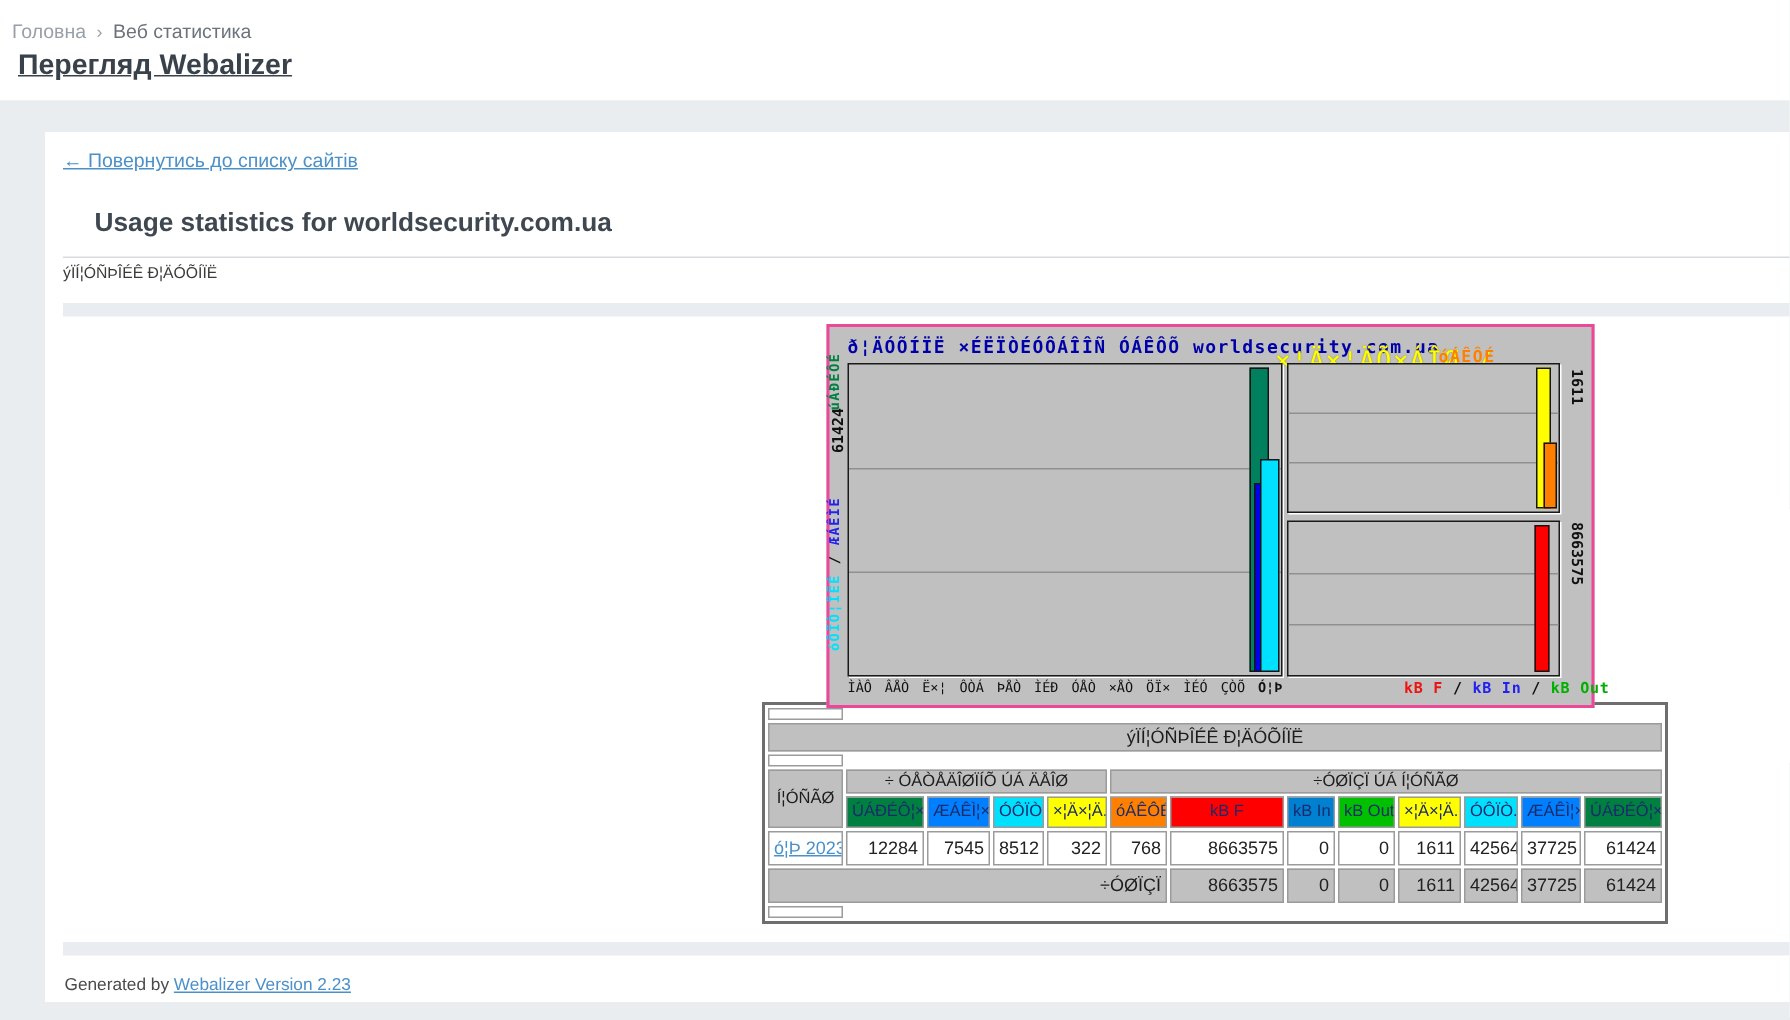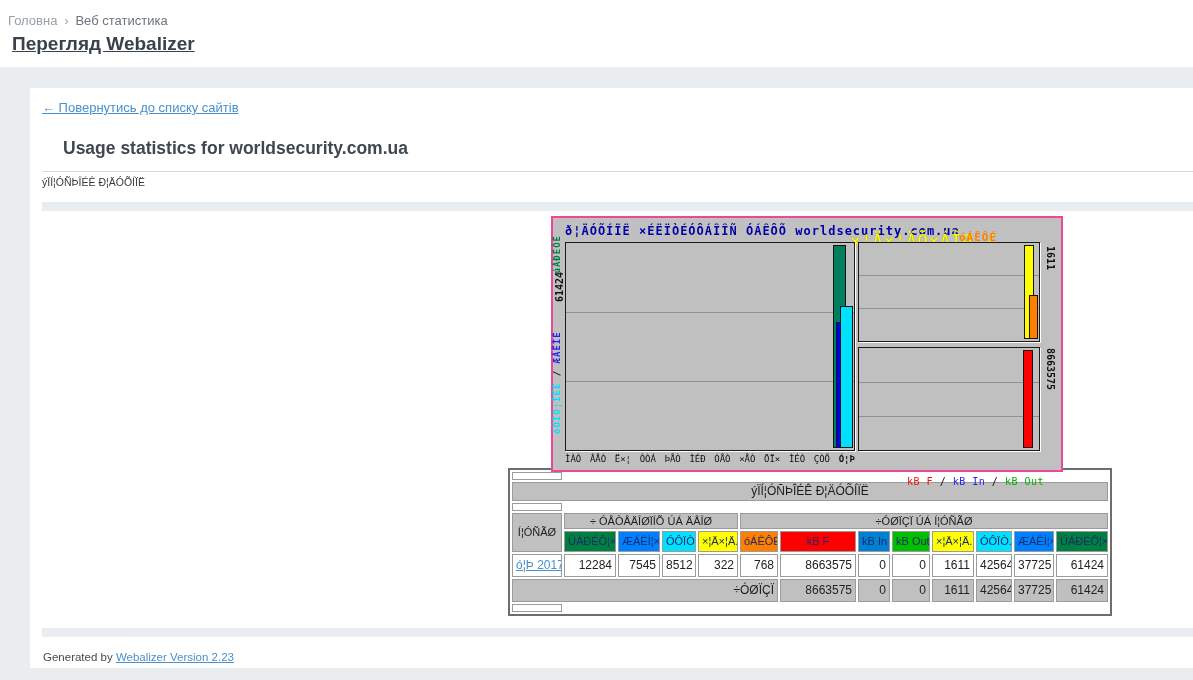--- a/index.html
+++ b/index.html
@@ -42,22 +42,22 @@
           transform-origin:0 0;transform:rotate(-90deg);
           font-size:9px;font-weight:bold;letter-spacing:1px;text-align:center;white-space:nowrap;}
   .vnum-left{position:absolute;left:1px;top:84px;transform-origin:0 0;transform:rotate(-90deg);
              font-size:10px;font-weight:bold;color:#111;white-space:nowrap;}
   .vnum{position:absolute;writing-mode:vertical-rl;font-size:10px;font-weight:bold;color:#111;}
   .vnum.top{left:492px;top:28px;}
   .vnum.bottom{left:492px;top:130px;}
   .months{position:absolute;left:12px;top:236px;width:290px;display:flex;
           justify-content:space-between;font-size:9px;color:#101010;}
   .months .m.last{font-weight:bold;}
-  .kb-legend{position:absolute;left:354px;top:236px;font-size:10px;font-weight:normal;
-             letter-spacing:0.5px;white-space:nowrap;margin-top:22px;}
+  .kb-legend{position:absolute;left:383px;top:236px;font-size:10px;font-weight:bold;
+             letter-spacing:0.5px;white-space:nowrap;}
   .c-cyan{color:#00e0ff;} .c-blue{color:#2222ee;} .c-green{color:#008040;}
   .c-black{color:#101010;} .c-red{color:#ee1111;} .c-kbout{color:#00b000;}
   
   .sum-table{margin:-4px 0 0 466px;border-collapse:separate;border-spacing:2px;
              background:#ffffff;border:2px solid #6e6e6e;table-layout:fixed;width:597px;
              font-family:"Liberation Sans",sans-serif;}
   .sum-table td,.sum-table th{border:1px solid #9b9b9b;padding:1px 3px;overflow:hidden;
                               white-space:nowrap;font-weight:normal;}
   .gray{background:#c0c0c0;}
   .t-title{font-size:12px;font-weight:bold;text-align:center;color:#1c1c1c;height:15px;}
@@ -199,21 +199,21 @@
           <th class="t-colh" style="background:#ff8000">óÁÊÔÉ</th>
           <th class="t-colh" style="background:#ff0000">kB F</th>
           <th class="t-colh" style="background:#0080d0">kB In</th>
           <th class="t-colh" style="background:#00c000">kB Out</th>
           <th class="t-colh" style="background:#ffff00">×¦Ä×¦Ä.</th>
           <th class="t-colh" style="background:#00e0ff">ÓÔÏÒ.</th>
           <th class="t-colh" style="background:#0080ff">ÆÁÊÌ¦×</th>
           <th class="t-colh" style="background:#008040">ÚÁÐÉÔ¦×</th>
         </tr>
         <tr>
-          <td class="t-num" style="text-align:left;"><span class="t-link">ó¦Þ 2017</span></td>
+          <td class="t-num" style="text-align:left;"><span class="t-link">ó¦Þ 2023</span></td>
           <td class="t-num">12284</td>
           <td class="t-num">7545</td>
           <td class="t-num">8512</td>
           <td class="t-num">322</td>
           <td class="t-num">768</td>
           <td class="t-num">8663575</td>
           <td class="t-num">0</td>
           <td class="t-num">0</td>
           <td class="t-num">1611</td>
           <td class="t-num">42564</td>

